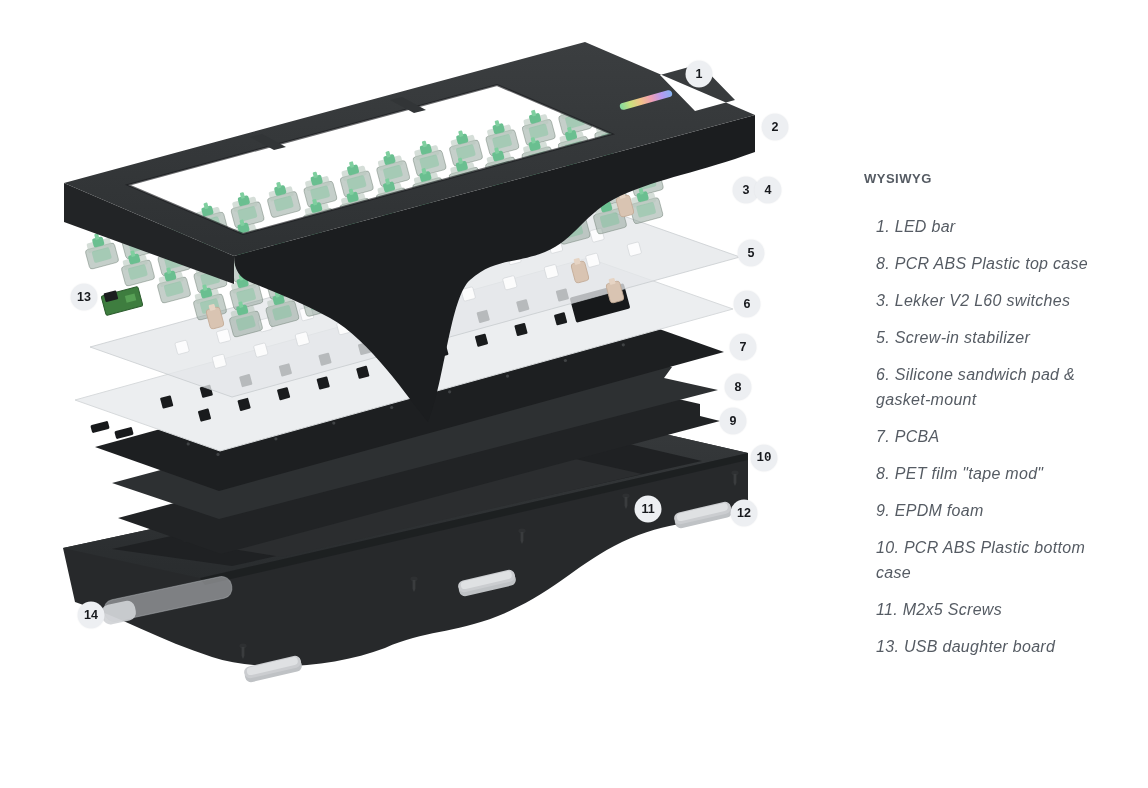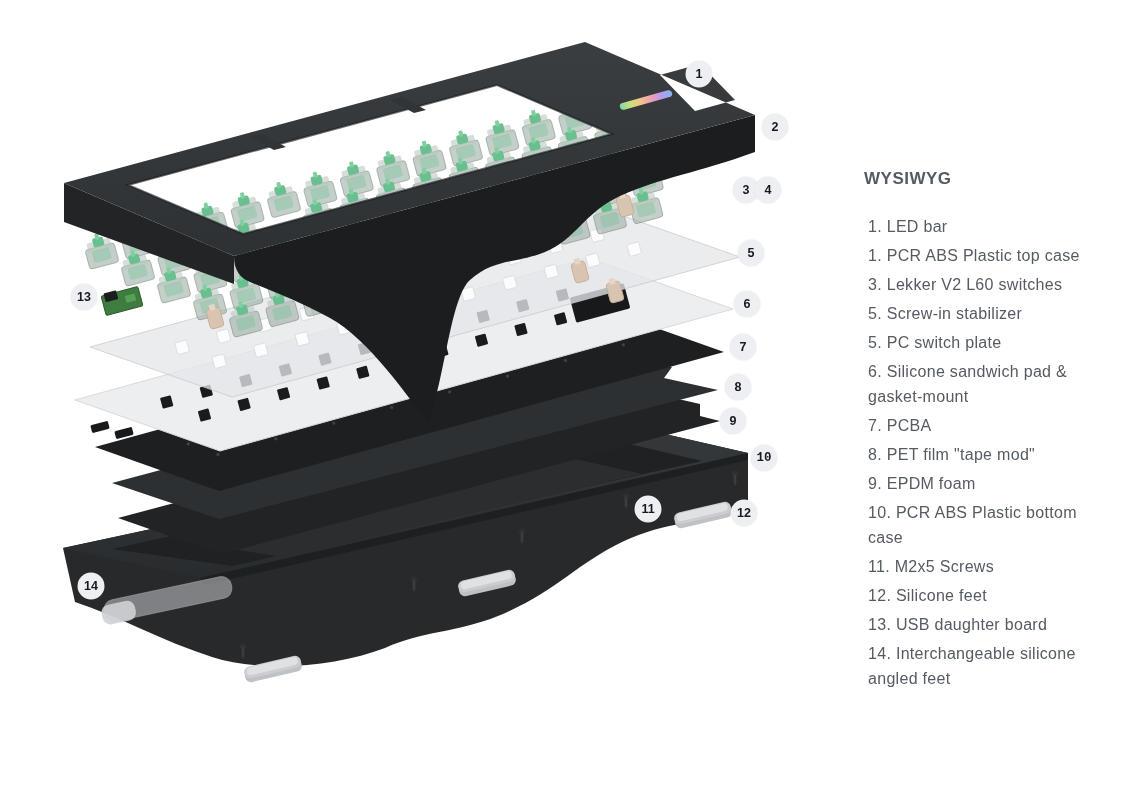--- a/index.html
+++ b/index.html
@@ -9,25 +9,25 @@
   }
   #stage{position:absolute;inset:0;width:1148px;height:788px;}
   #diagram-svg{position:absolute;left:0;top:0;}
   
   #legend{
     position:absolute;left:864px;top:166px;width:250px;
     color:var(--legend-text,#555b63);
     font-size:16px;line-height:25px;letter-spacing:.3px;
   }
   #legend h2{
-    margin:0 0 23px 0;font-size:17px;font-weight:700;letter-spacing:.5px;
+    margin:0 0 23px 0;font-size:13px;font-weight:700;letter-spacing:.5px;
     color:var(--legend-text,#555b63);
   }
   #parts-list{list-style:none;margin:0;padding:0;}
-  #parts-list li{margin:4px;padding:0;}
+  #parts-list li{margin:12px;padding:0;font-style:italic;}
   
   .callout{
     position:absolute;width:27px;height:27px;border-radius:50%;
     background:var(--callout-bg,#edeff2);
     color:var(--callout-text,#17191d);
     font-size:12.5px;font-weight:700;line-height:27px;text-align:center;
     transform:translate(-50%,-50%);
     box-shadow:0 0 0 1px rgba(0,0,0,0.015);
   }
 </style>
@@ -691,35 +691,32 @@
       <div class="callout" style="left: 768px; top: 190px;">4</div>
       <div class="callout" style="left: 751px; top: 253px;">5</div>
       <div class="callout" style="left: 747px; top: 304px;">6</div>
       <div class="callout" style="left: 743px; top: 347px;">7</div>
       <div class="callout" style="left: 738px; top: 387px;">8</div>
       <div class="callout" style="left: 733px; top: 421px;">9</div>
       <div class="callout" style="left: 764px; top: 458px; font-family: Liberation Mono, monospace;">10</div>
       <div class="callout" style="left: 648px; top: 509px;">11</div>
       <div class="callout" style="left: 744px; top: 513px;">12</div>
       <div class="callout" style="left: 84px; top: 297px;">13</div>
-      <div class="callout" style="left: 91px; top: 586px;">14</div>
+      <div class="callout" style="left: 91px; top: 615px;">14</div>
     </div>
 
   <div id="legend">
     <h2>WYSIWYG</h2>
     <ul id="parts-list">
         <li>1. LED bar</li>
-        <li>1. PCR ABS Plastic top case</li>
+        <li>8. PCR ABS Plastic top case</li>
         <li>3. Lekker V2 L60 switches</li>
         <li>5. Screw-in stabilizer</li>
-        <li>5. PC switch plate</li>
         <li>6. Silicone sandwich pad &amp; gasket-mount</li>
         <li>7. PCBA</li>
         <li>8. PET film "tape mod"</li>
         <li>9. EPDM foam</li>
         <li>10. PCR ABS Plastic bottom case</li>
         <li>11. M2x5 Screws</li>
-        <li>12. Silicone feet</li>
         <li>13. USB daughter board</li>
-        <li>14. Interchangeable silicone angled feet</li>
       </ul>
   </div>
 </div>
 
 </body></html>

